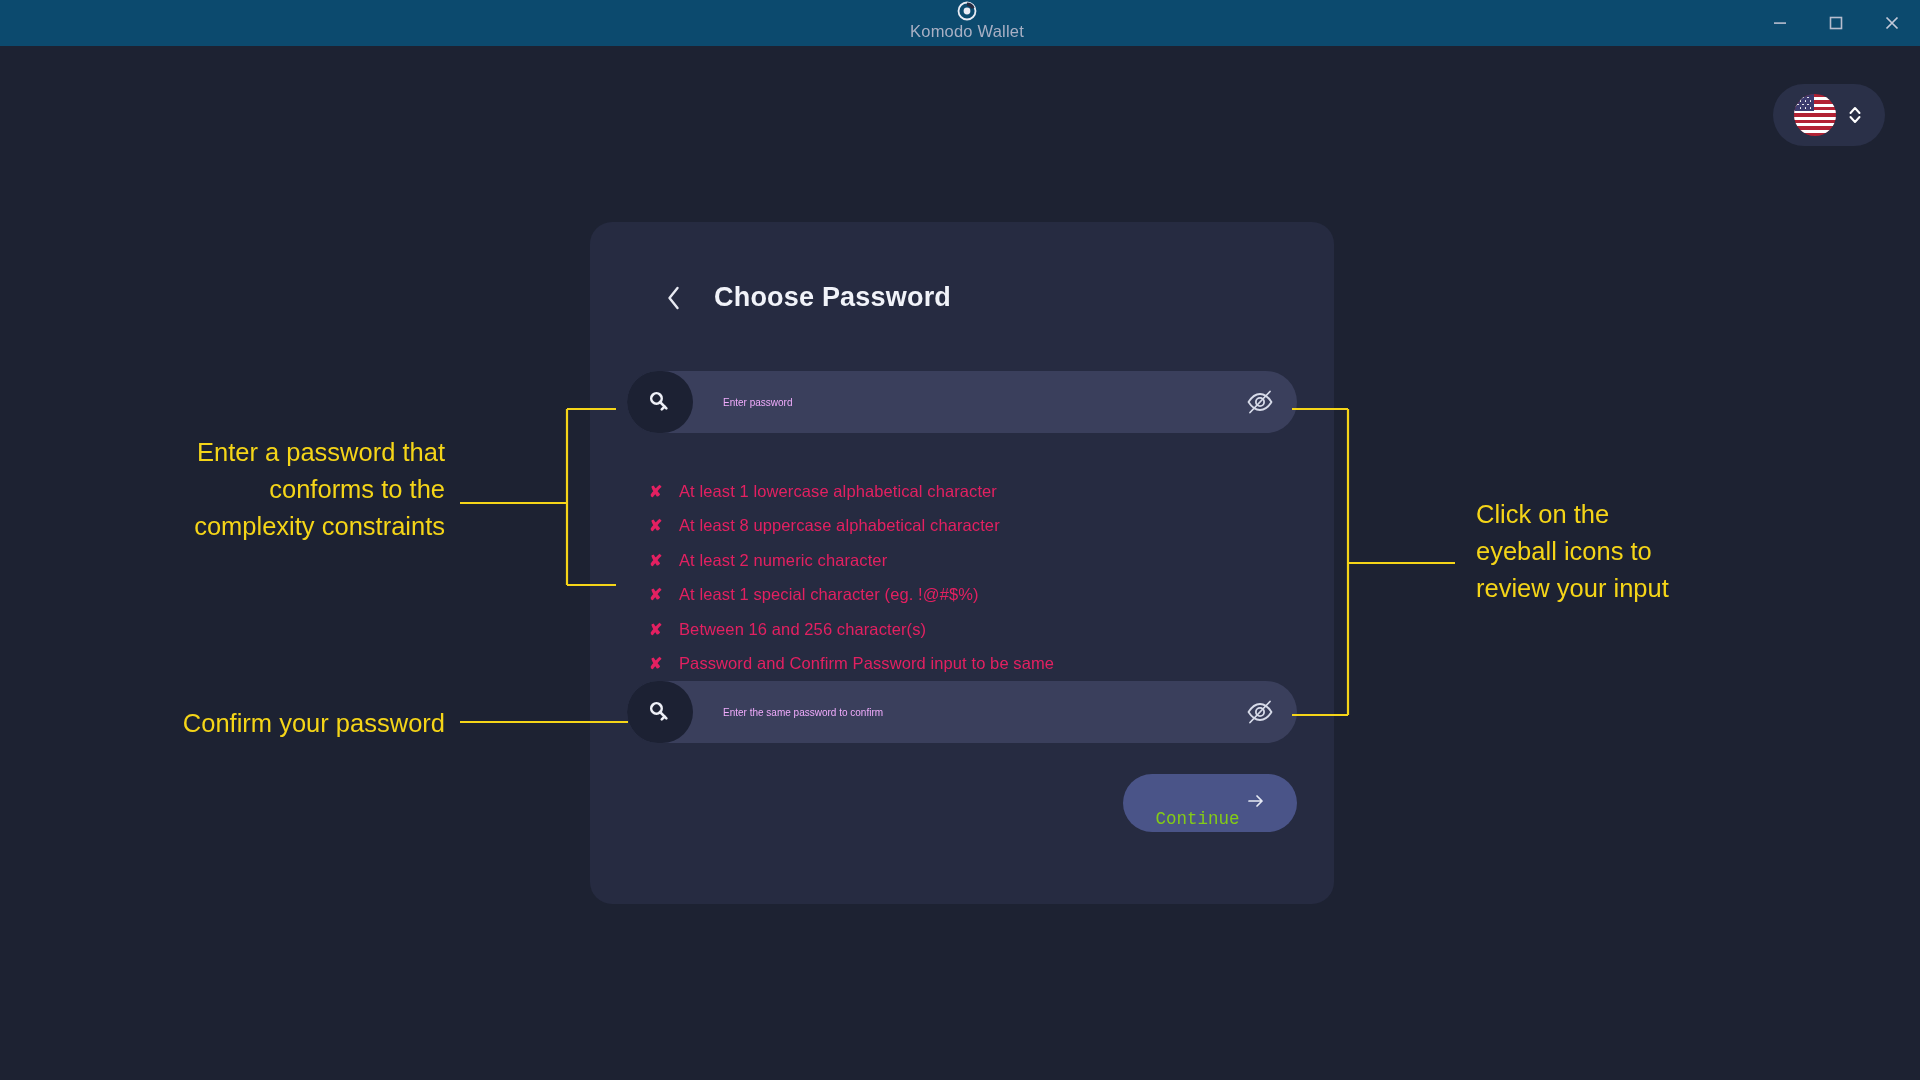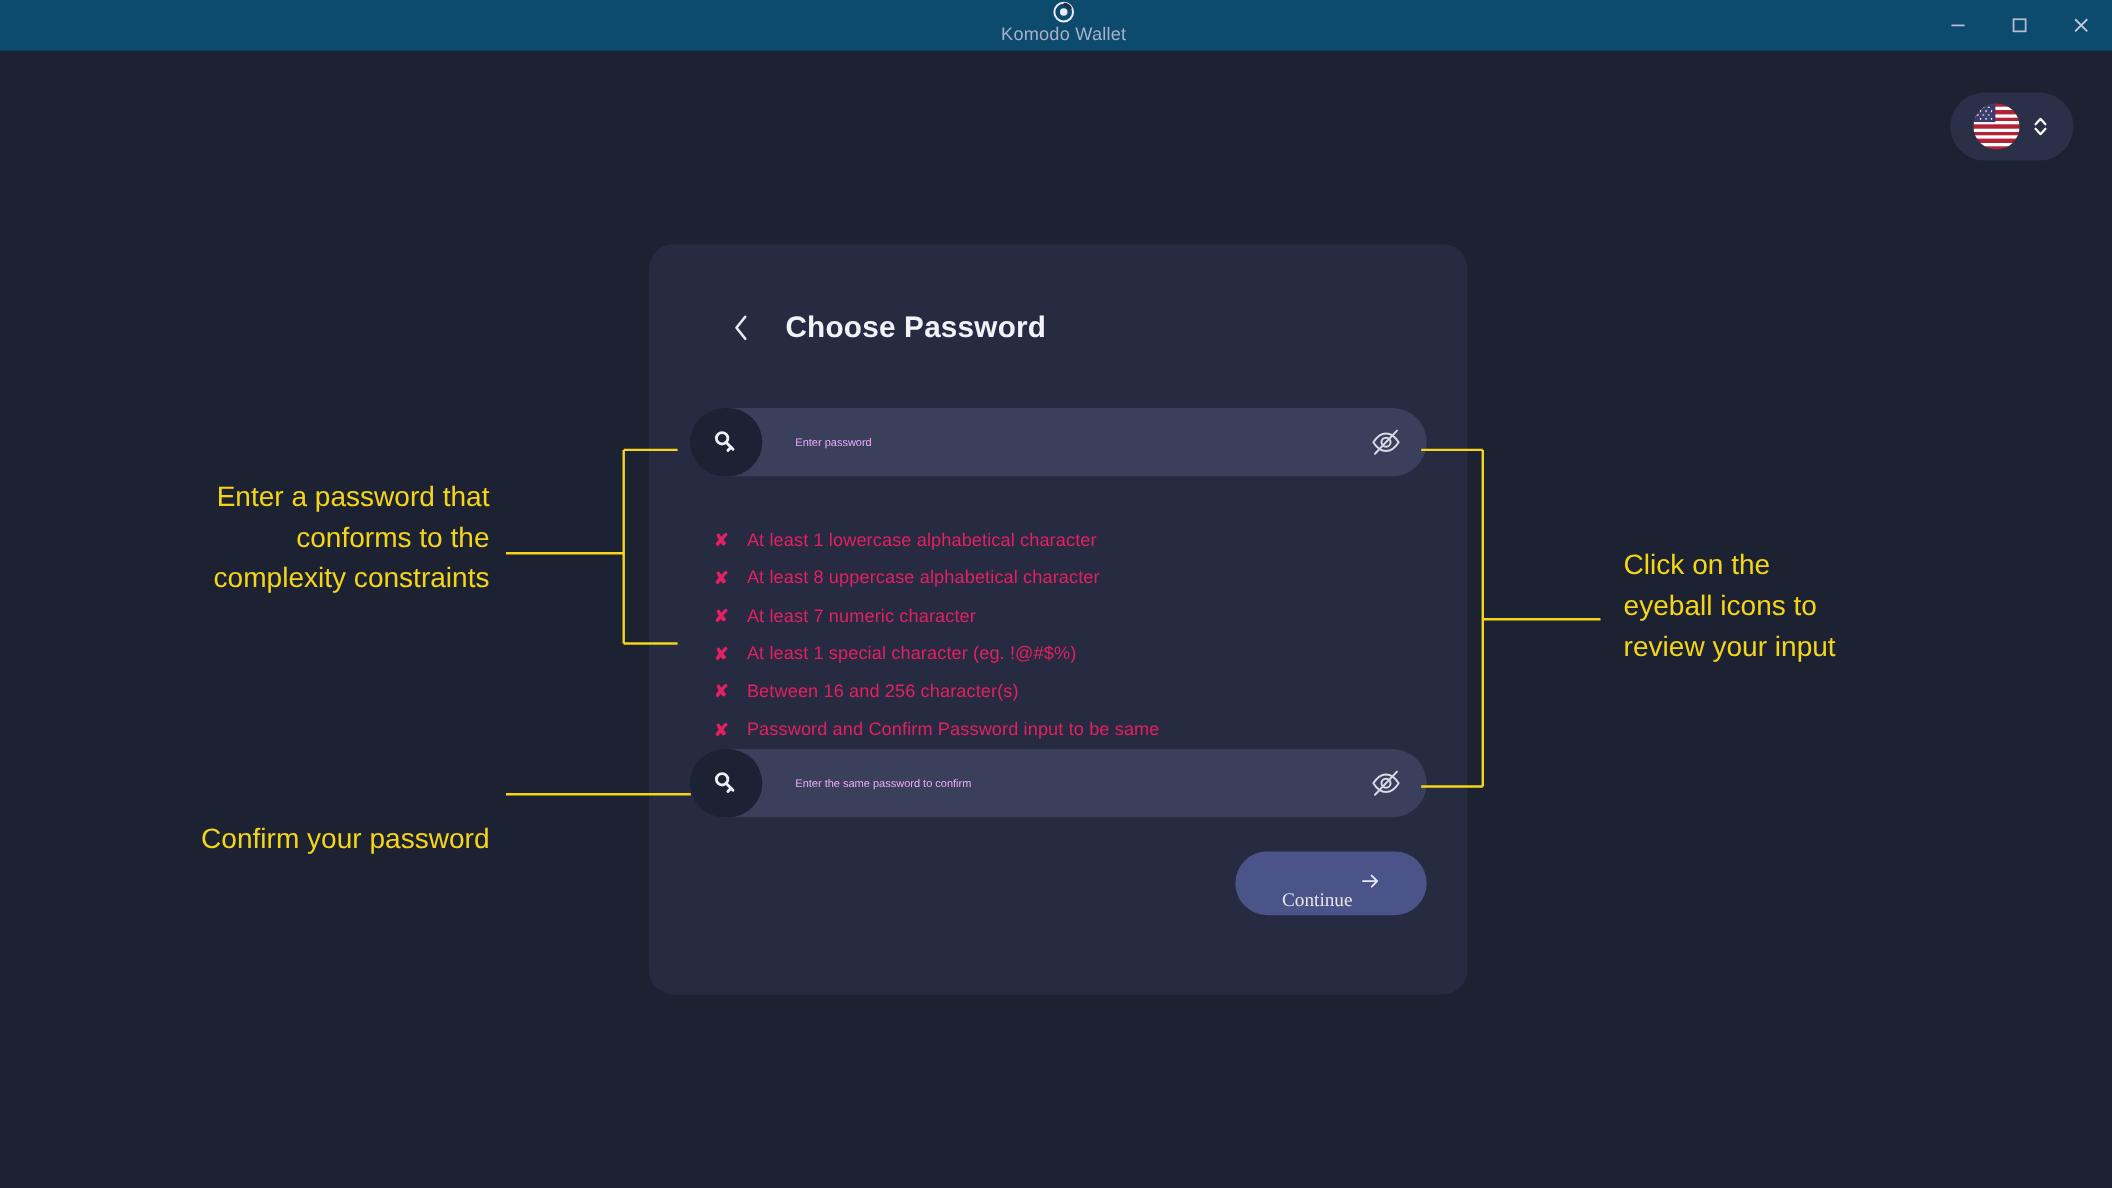--- a/index.html
+++ b/index.html
@@ -92,31 +92,31 @@
     font-family:"Liberation Sans", sans-serif;
   }
 
   
   .continue-btn {
     position:absolute; left:533px; top:552px; width:174px; height:58px;
     background:#4a5488; border-radius:29px;
     display:flex; align-items:center; justify-content:center; gap:7px;
   }
   .continue-label {
-    font-size:17.5px; color:#e5e5e5; font-family:Liberation Serif, serif;margin-top:31px;
+    font-size:17.5px; color:#84cc16; font-family:Liberation Mono, monospace;margin-top:31px;
   }
 
   
   .anno {
     position:absolute; color:#f5d518; font-size:25.5px; line-height:37px;
     font-family:"Liberation Sans", sans-serif; white-space:pre-line;
   }
   #anno-left  { left:60px;  top:434px; width:385px; text-align:right; }
   #anno-right { left:1476px; top:496px; width:330px; text-align:left; }
-  #anno-confirm { left:70px; top:705px; width:375px; text-align:right;margin-top:40px; }
+  #anno-confirm { left:70px; top:705px; width:375px; text-align:right; }
 
   svg.lines { position:absolute; left:0; top:0; width:1920px; height:1080px; pointer-events:none; }
 </style>
 </head>
 <body>
 
 <div id="root">
 
   <div class="titlebar">
     <div class="tb-logo">
@@ -214,21 +214,21 @@
       <div class="rule">
         <span class="rule-x">✘</span>
         <span class="rule-txt">At least 1 lowercase alphabetical character</span>
       </div>
       <div class="rule">
         <span class="rule-x">✘</span>
         <span class="rule-txt">At least 8 uppercase alphabetical character</span>
       </div>
       <div class="rule">
         <span class="rule-x">✘</span>
-        <span class="rule-txt">At least 7 numeric character</span>
+        <span class="rule-txt">At least 2 numeric character</span>
       </div>
       <div class="rule">
         <span class="rule-x">✘</span>
         <span class="rule-txt">At least 1 special character (eg. !@#$%)</span>
       </div>
       <div class="rule">
         <span class="rule-x">✘</span>
         <span class="rule-txt">Between 16 and 256 character(s)</span>
       </div>
       <div class="rule">

